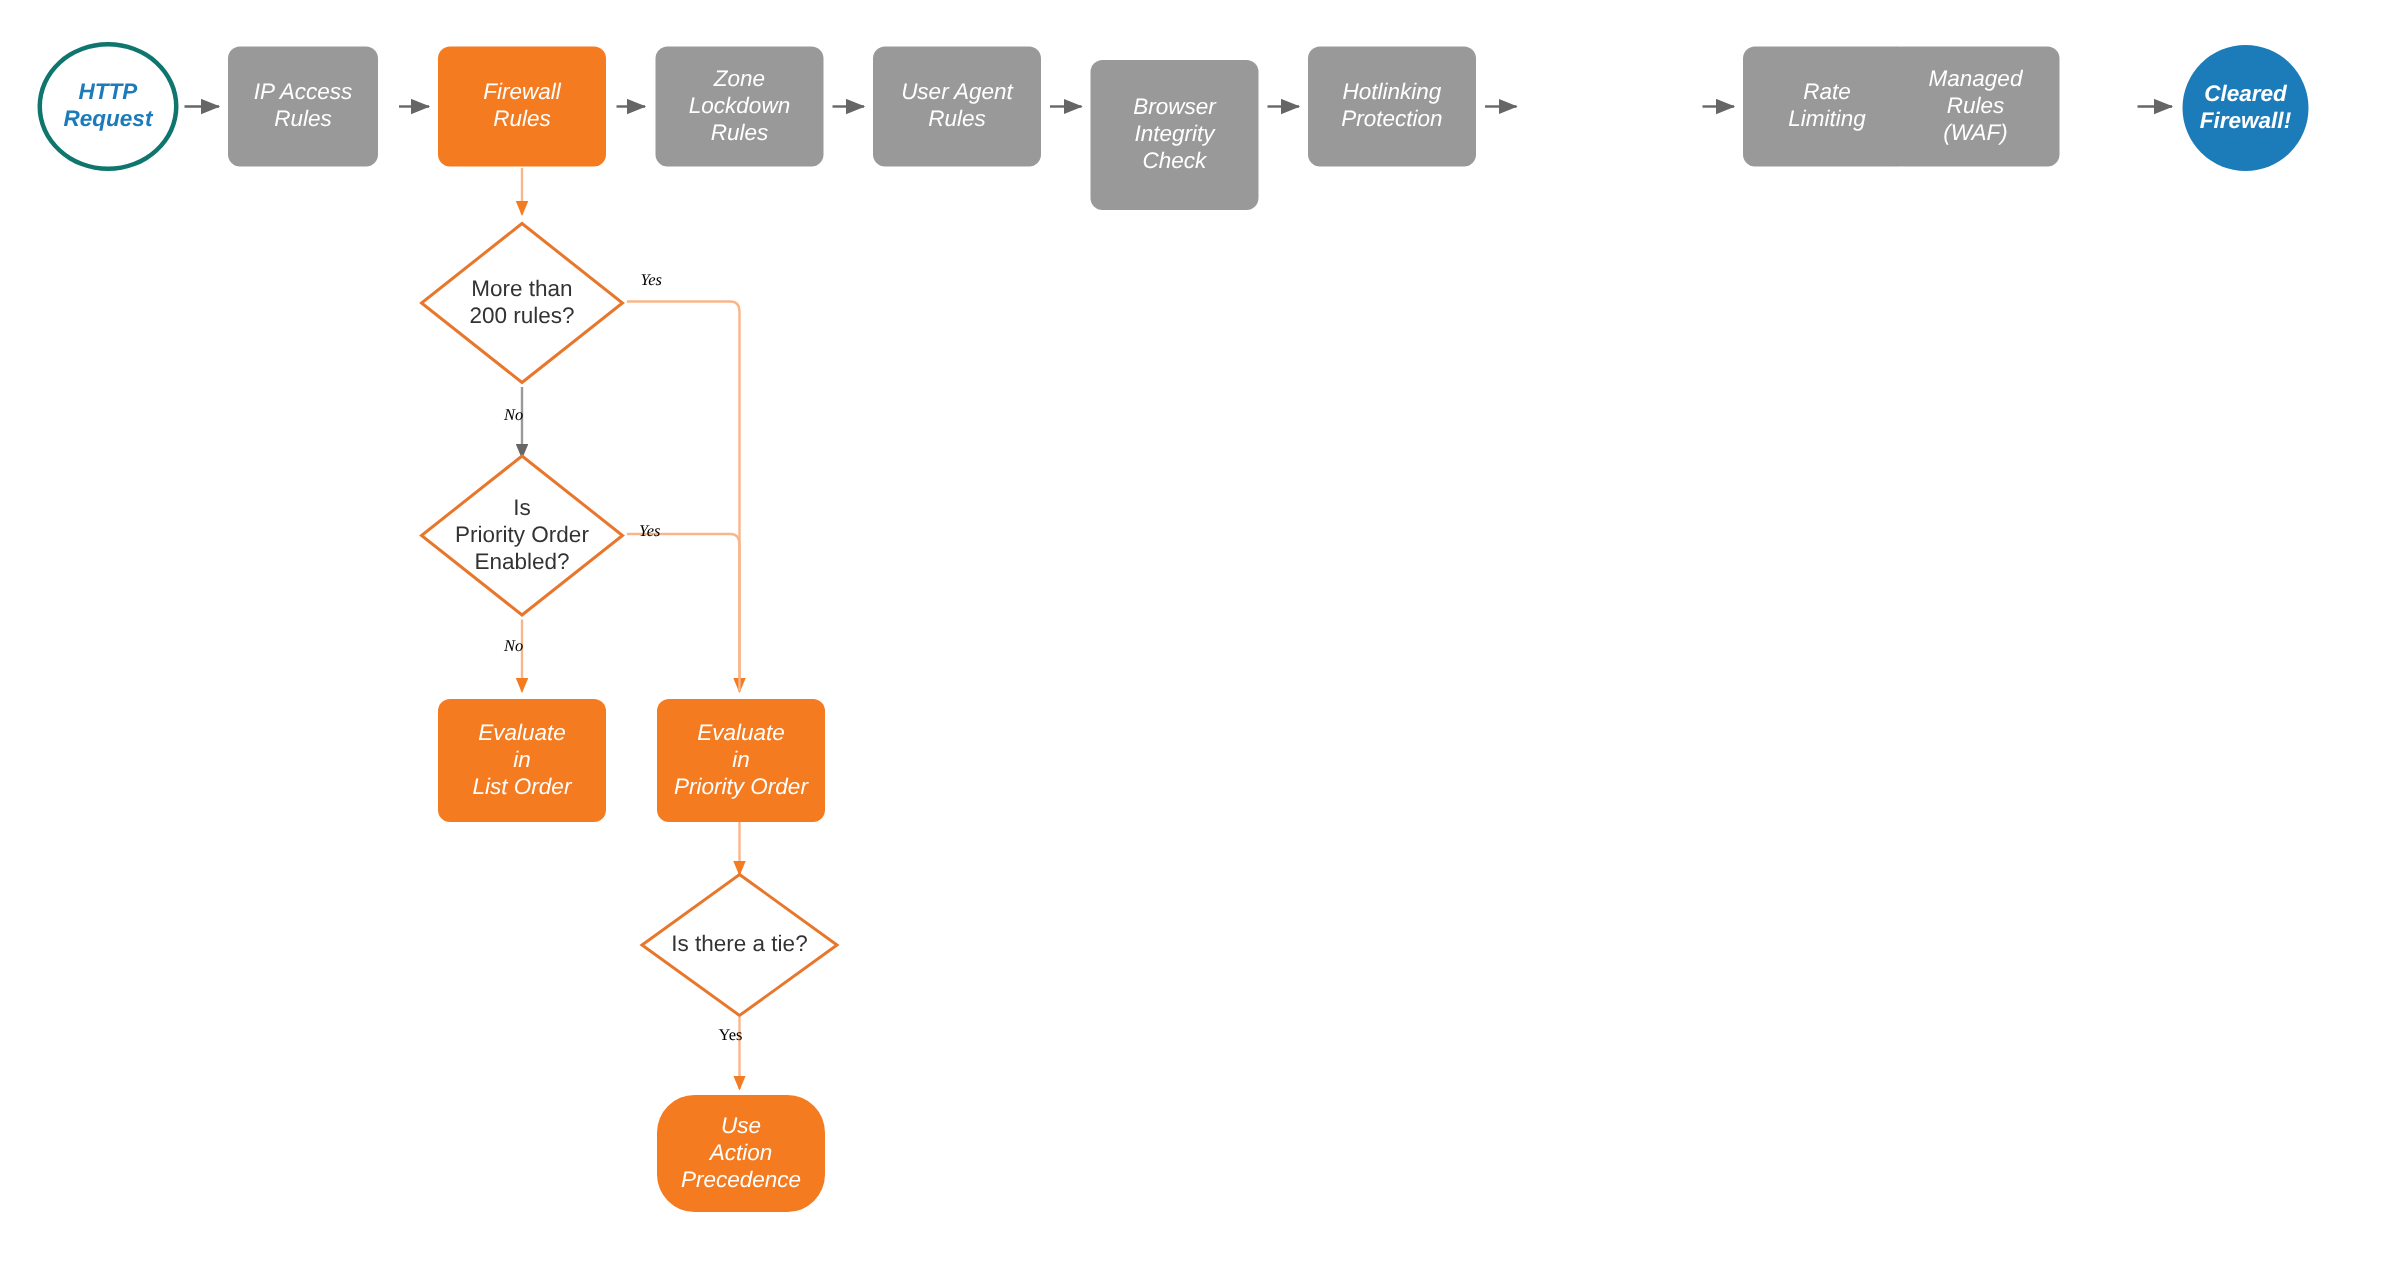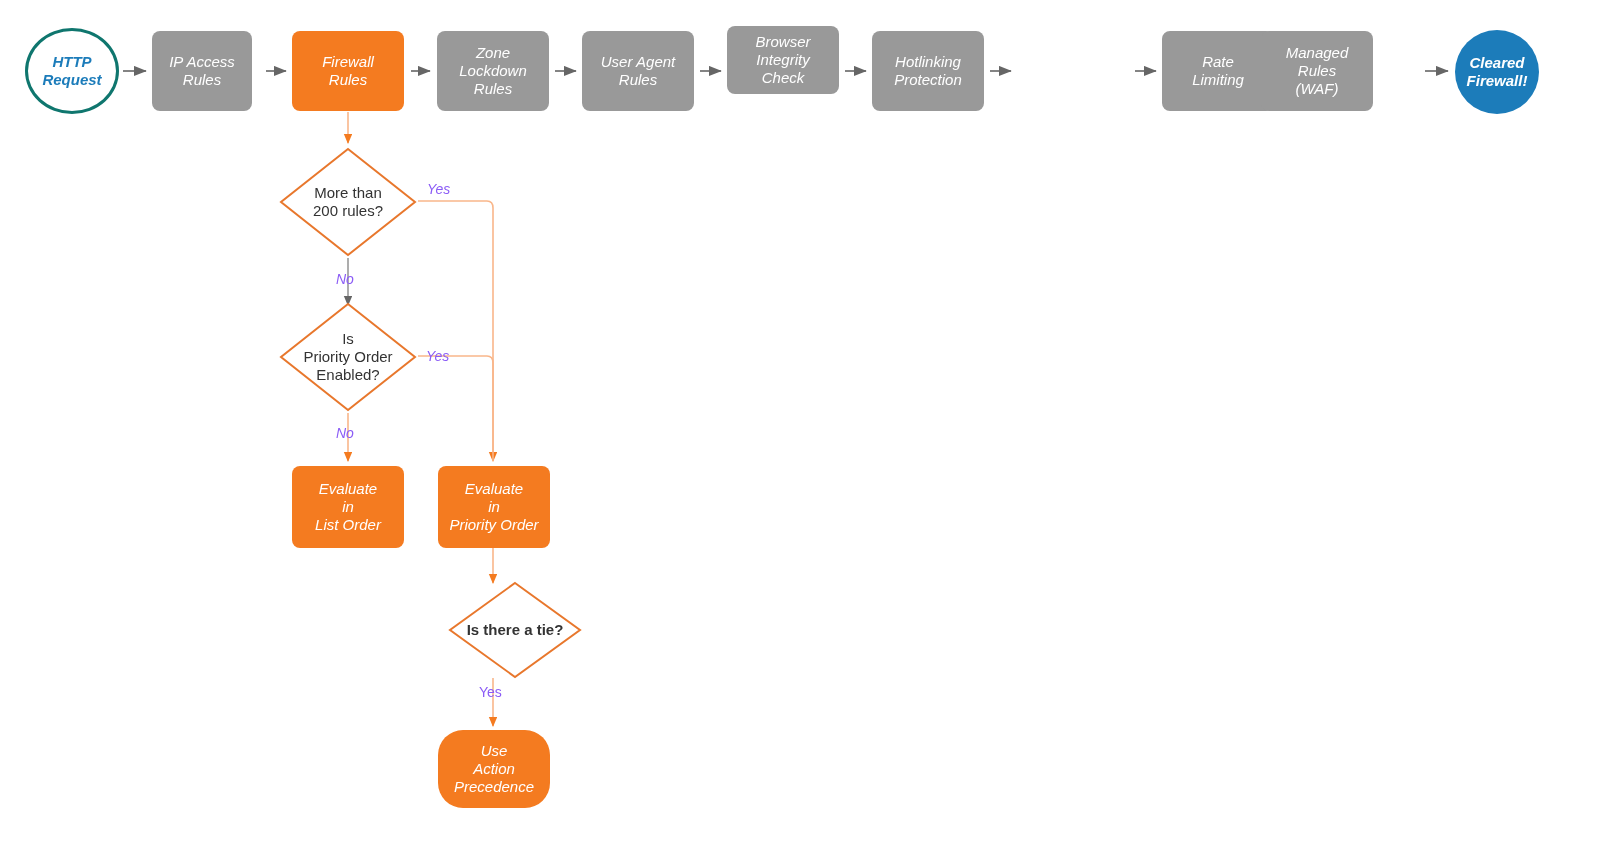--- a/index.html
+++ b/index.html
@@ -84,24 +84,25 @@
   }
   .decision svg {
     position: absolute;
     left: 0;
     top: 0;
     overflow: visible;
   }
   
   .edge-label {
     position: absolute;
-    font-size: 14px;
+    font-size: 11px;
     font-style: italic;
-    color: #8b5cf6;
+    color: #000000;
     white-space: nowrap;
+    font-family: Liberation Serif, serif;
   }
   .edge-label.upright {
     font-style: normal;
   }
 </style>
 </head>
 <body>
 
 <div id="canvas">
 
@@ -165,21 +166,21 @@
     <span>Zone
 Lockdown
 Rules</span>
   </div>
 
   <div class="node proc gray" style="left:582px; top:31px; width:112px; height:80px;">
     <span>User Agent
 Rules</span>
   </div>
 
-  <div class="node proc gray" style="left:727px; top:26px; width:112px; height:68px;">
+  <div class="node proc gray" style="left:727px; top:40px; width:112px; height:100px;">
     <span>Browser
 Integrity
 Check</span>
   </div>
 
   <div class="node proc gray" style="left:872px; top:31px; width:112px; height:80px;">
     <span>Hotlinking
 Protection</span>
   </div>
 
@@ -210,21 +211,21 @@
 
   <div class="decision" style="left:278px; top:301px; width:140px; height:112px;">
     <svg width="140" height="112" viewBox="0 0 140 112" xmlns="http://www.w3.org/2000/svg">
       <polygon points="70,3 137,56 70,109 3,56" fill="#ffffff" stroke="#e8772c" stroke-width="2"></polygon>
     </svg>
     <span class="dlabel">Is
 Priority Order
 Enabled?</span>
   </div>
 
-  <div class="decision" style="left:447px; top:580px; width:136px; height:100px;font-weight:bold;">
+  <div class="decision" style="left:425px; top:580px; width:136px; height:100px;">
     <svg width="136" height="100" viewBox="0 0 136 100" xmlns="http://www.w3.org/2000/svg">
       <polygon points="68,3 133,50 68,97 3,50" fill="#ffffff" stroke="#e8772c" stroke-width="2"></polygon>
     </svg>
     <span class="dlabel">Is there a tie?</span>
   </div>
 
   <div class="node proc orange" style="left:292px; top:466px; width:112px; height:82px;">
     <span>Evaluate
 in
 List Order</span>

